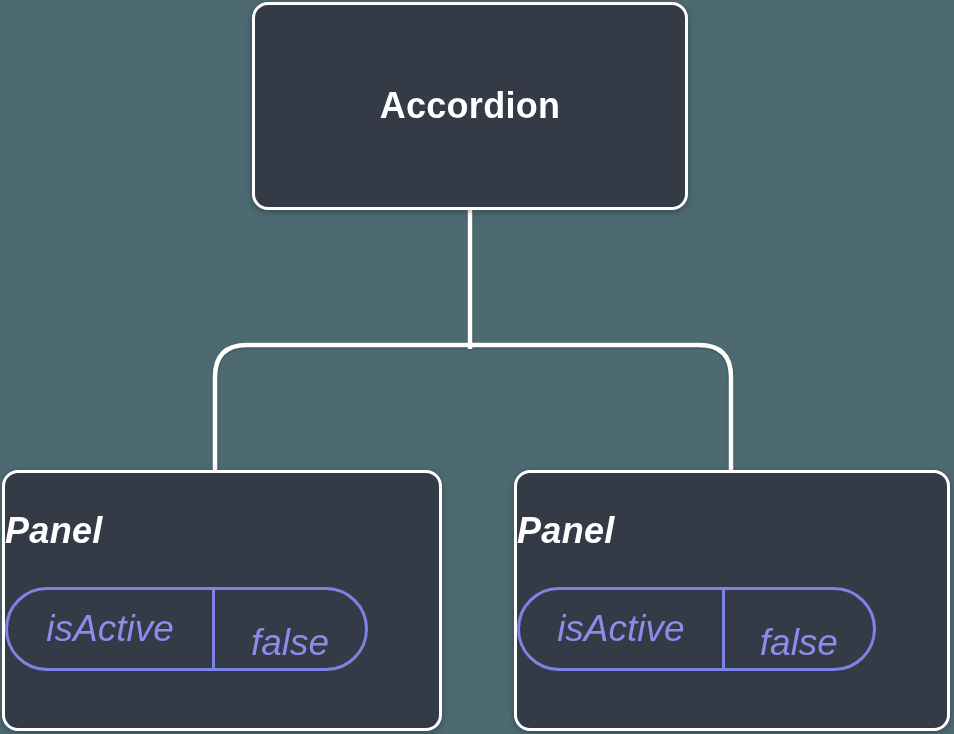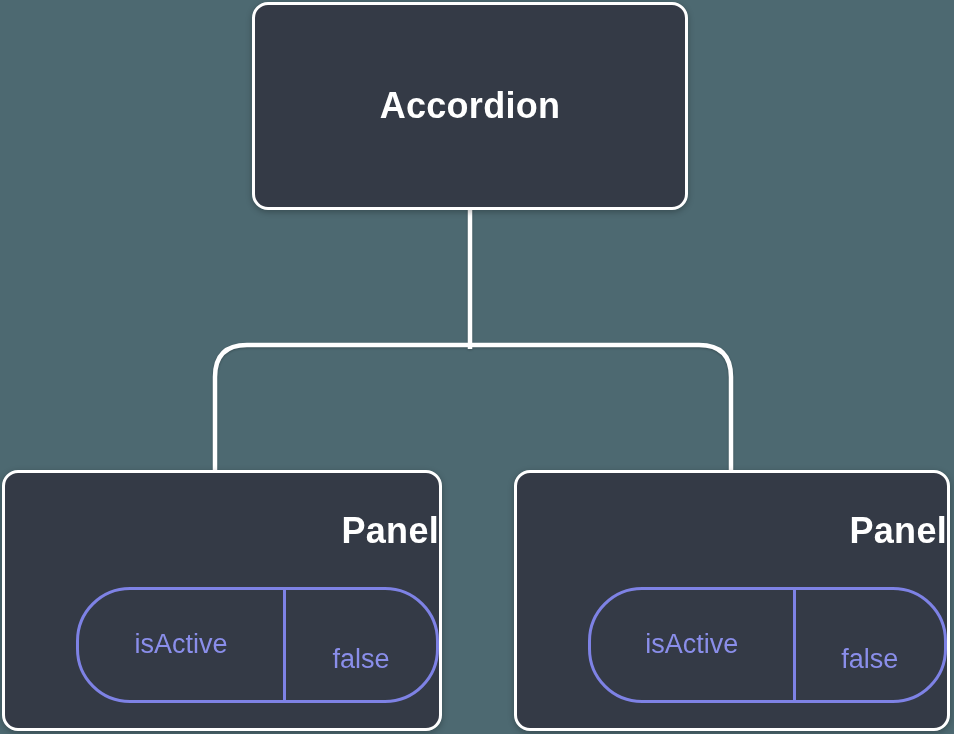--- a/index.html
+++ b/index.html
@@ -58,40 +58,41 @@
     display: flex;
     align-items: center;
     justify-content: center;
   }
 
   .panel-node {
     top: 470px;
     height: 261px;
     display: flex;
     flex-direction: column;
-    align-items: flex-end;
+    align-items: flex-start;
+    font-style: italic;
   }
   .panel-left  { left: 2px;   width: 440px; }
   .panel-right { left: 514px; width: 436px; }
   .panel-node .node-label {
     margin-top: 34px;
   }
 
   
   .state-pill {
     margin-top: 31px;
     width: calc(100% - 71px);
-    height: 116px;
+    height: 84px;
     box-sizing: border-box;
     border: 3px solid var(--state-border, #7E82E5);
     border-radius: 54px;
     display: flex;
     align-items: stretch;
     color: var(--state-text, #8A8EEA);
-    font-size: 27px;
+    font-size: 37px;
     overflow: hidden;
   }
   .state-name {
     flex: 0 0 58%;
     display: flex;
     align-items: center;
     justify-content: center;
     border-right: 3px solid var(--state-border, #7E82E5);
     box-sizing: border-box;
   }

